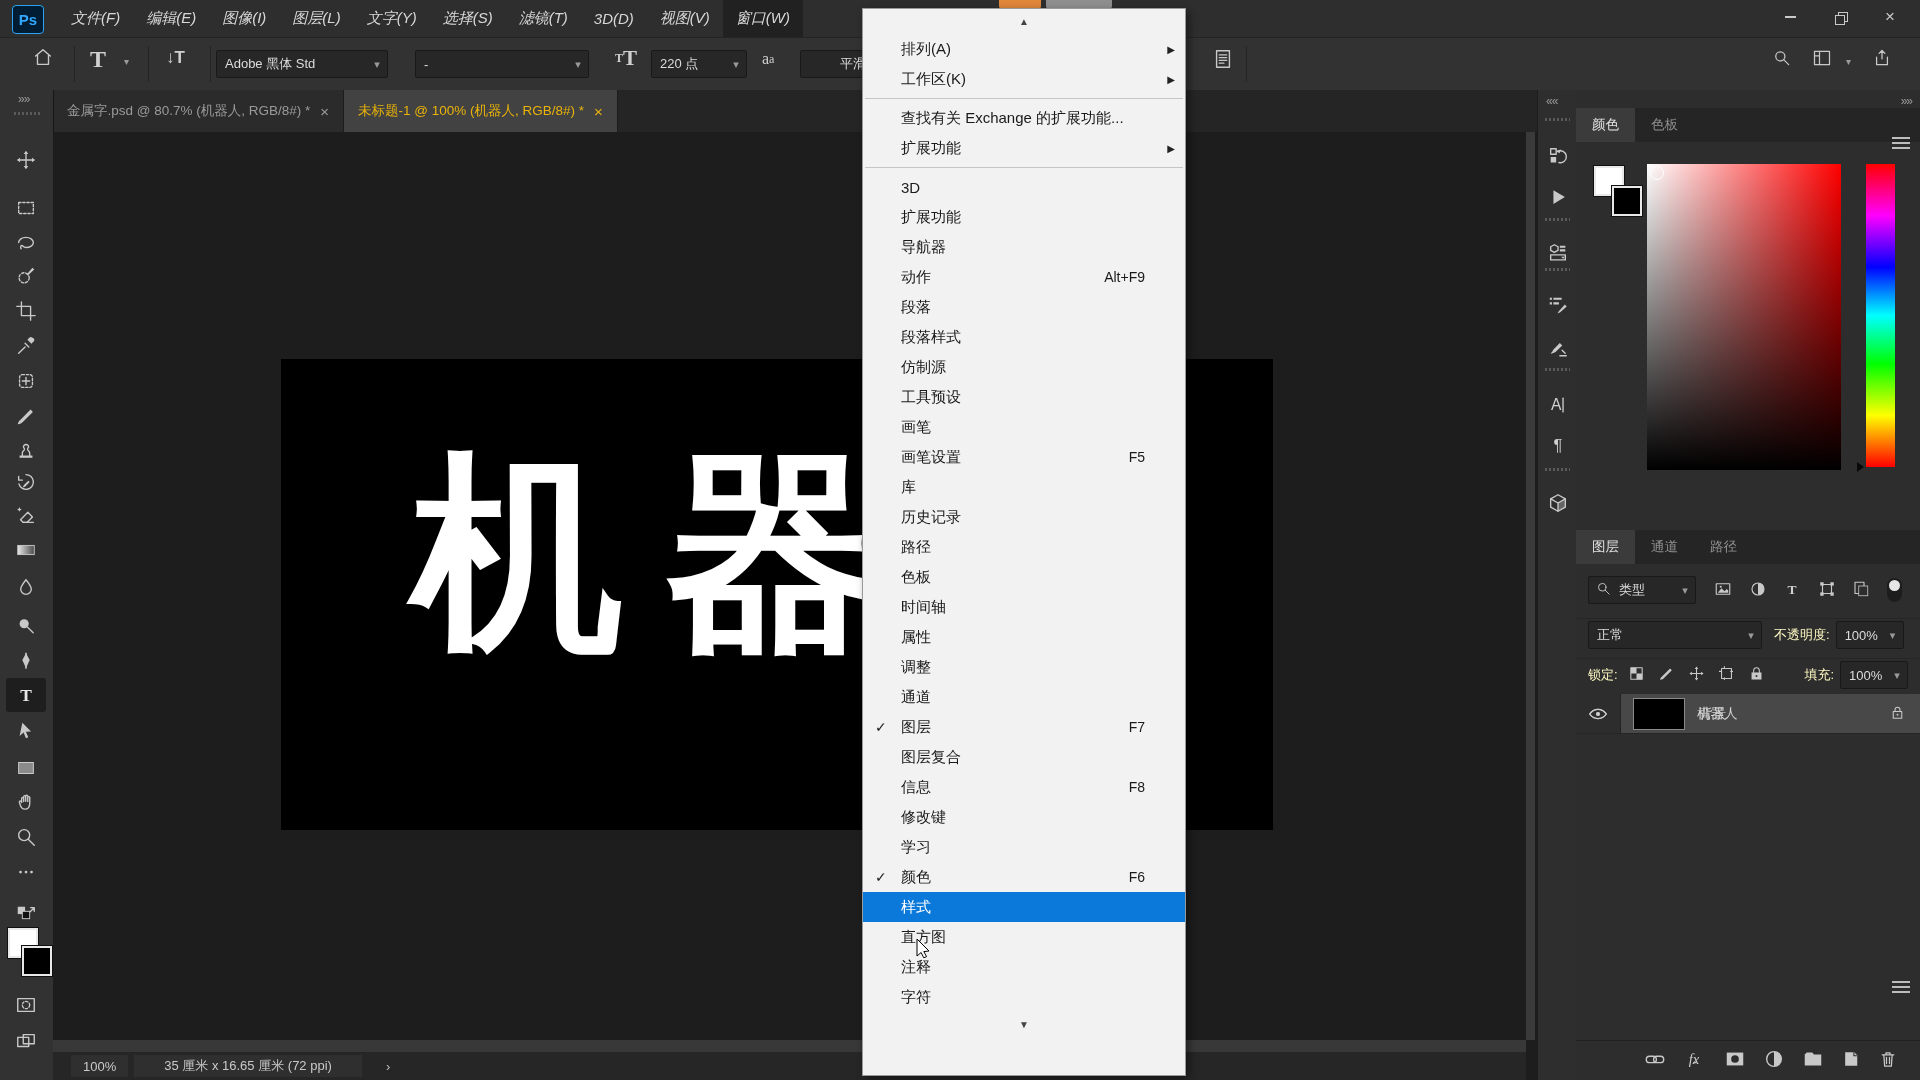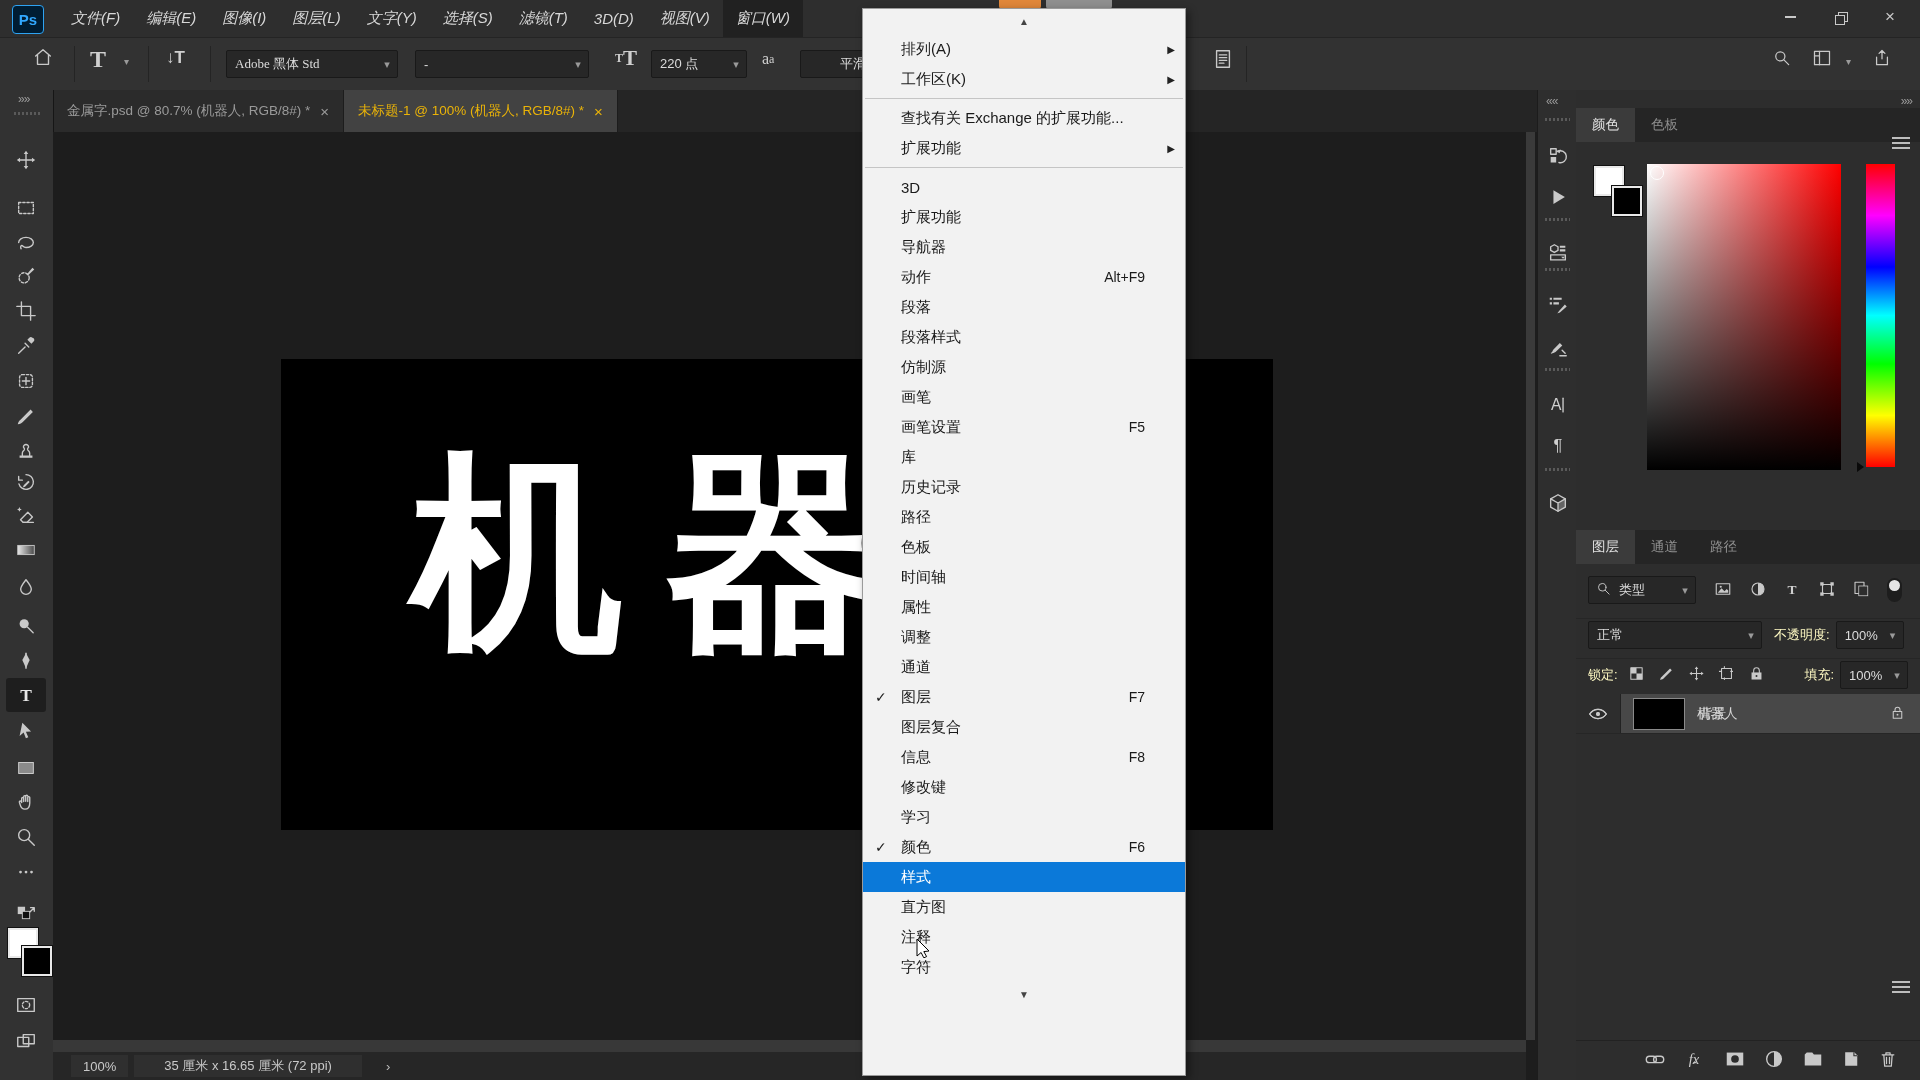--- a/index.html
+++ b/index.html
@@ -142,21 +142,21 @@
         <svg width="22" height="22" viewBox="0 0 24 24">
           <path class="s" d="M4 11l8-7 8 7M6 10v10h12V10"></path>
         </svg>
       </div>
     <div class="abs vline" style="left:74px;top:8px;height:36px;"></div>
     <div class="abs obicon" style="left:90px;top:8px;font-size:24px;font-weight:bold;font-family:'Liberation Serif',serif;">T</div>
     <div class="abs obicon" style="left:124px;top:18px;font-size:10px;color:#9a9a9a;">▾</div>
     <div class="abs vline" style="left:148px;top:8px;height:36px;"></div>
     <div class="abs obicon" style="left:166px;top:10px;font-size:17px;font-weight:bold;">↓T</div>
     <div class="abs vline" style="left:210px;top:8px;height:36px;"></div>
-    <div class="abs fld" style="left:226px;top:12px;width:170px;font-family:Liberation Serif, serif;">
+    <div class="abs fld" style="left:216px;top:12px;width:170px;">
       <span class="val">Adobe 黑体 Std</span>
         <span class="chev">▾</span>
     </div>
     <div class="abs fld" style="left:415px;top:12px;width:172px;">
       <span class="val">-</span>
         <span class="chev">▾</span>
     </div>
     <div class="abs obicon" style="left:615px;top:8px;font-size:21px;font-weight:bold;font-family:'Liberation Serif',serif;"><span style="font-size:12px;vertical-align:-4px;">T</span>T</div>
     <div class="abs fld" style="left:651px;top:12px;width:94px;">
       <span class="val">220 点</span>
@@ -627,20 +627,23 @@
       <div class="wm-item">
         <span>段落</span>
       </div>
       <div class="wm-item">
         <span>段落样式</span>
       </div>
       <div class="wm-item">
         <span>仿制源</span>
       </div>
       <div class="wm-item">
+        <span>工具预设</span>
+      </div>
+      <div class="wm-item">
         <span>画笔</span>
       </div>
       <div class="wm-item">
         <span>画笔设置</span>
         <span class="sc">F5</span>
       </div>
       <div class="wm-item">
         <span>库</span>
       </div>
       <div class="wm-item">

